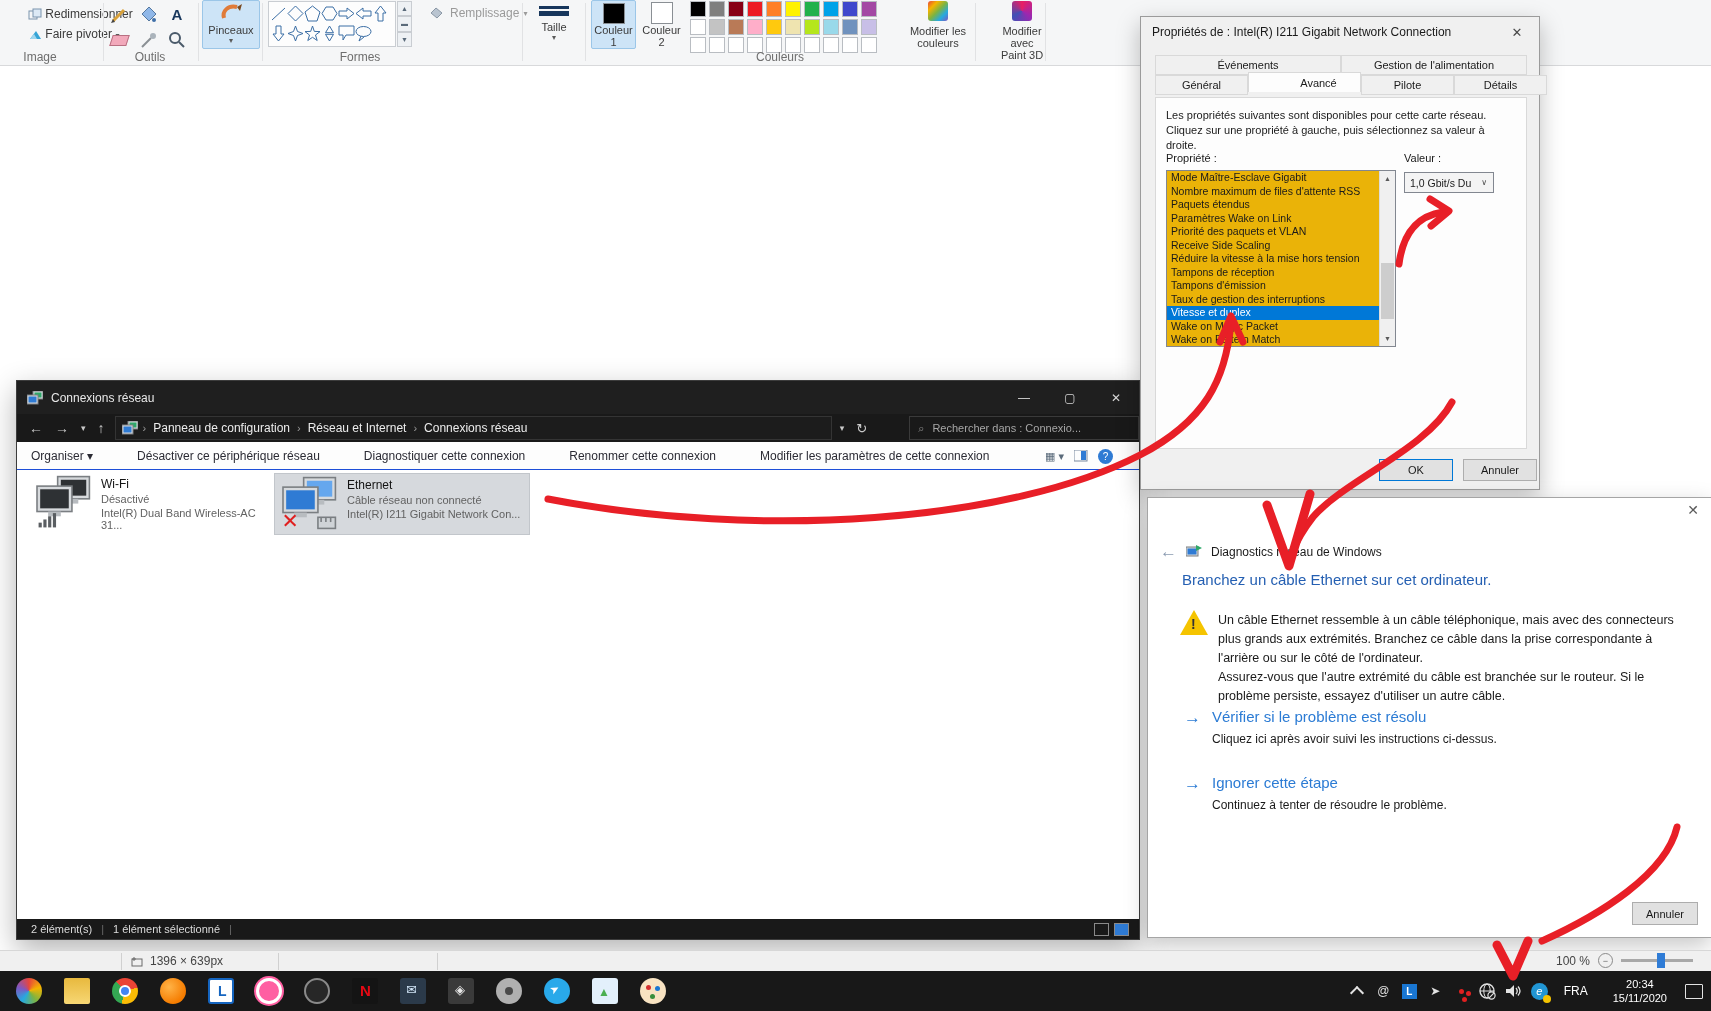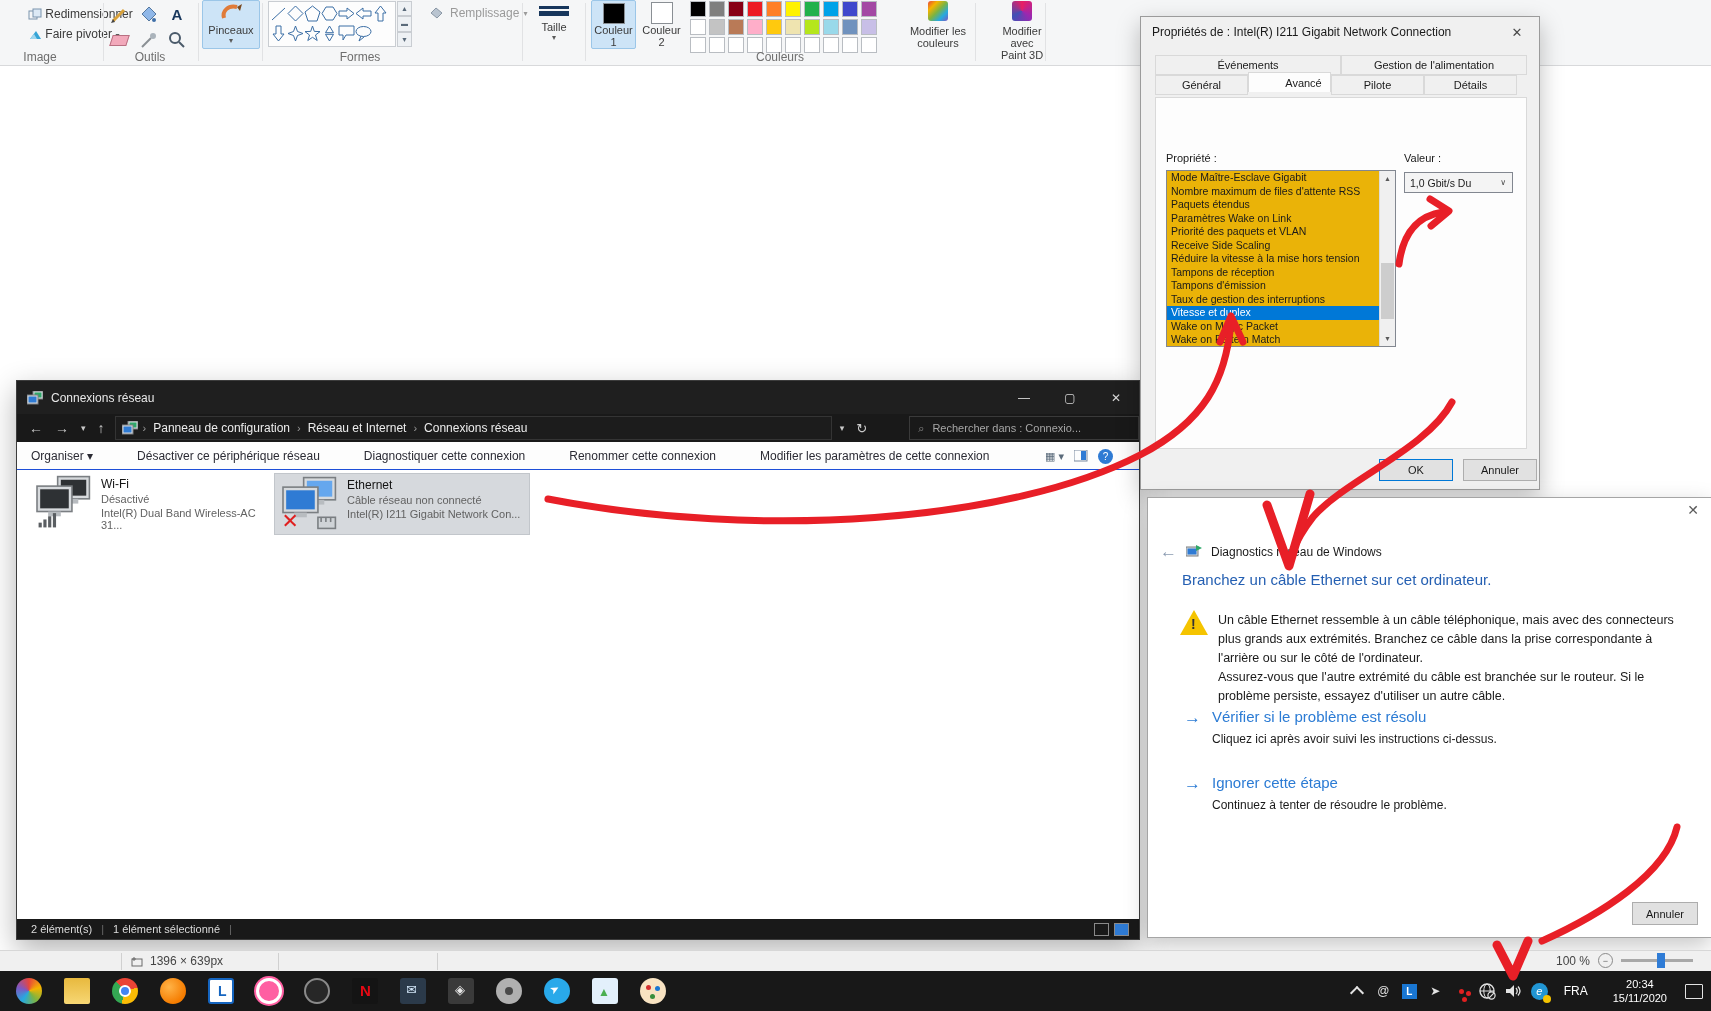--- a/index.html
+++ b/index.html
@@ -66,21 +66,21 @@
   .tab.active{background:#fdfdfd;border-bottom:none;height:26px;margin-top:-3px;z-index:2;}
   #tabpane{position:absolute;left:14px;top:80px;width:372px;height:352px;background:#fdfdfd;border:1px solid #d9d9d9;box-sizing:border-box;}
   #dlg-desc{position:absolute;left:10px;top:10px;width:352px;font-size:11px;color:#1a1a1a;line-height:15px;}
   .dlg-lbl{position:absolute;font-size:11px;color:#1a1a1a;}
   #listbox{position:absolute;left:10px;top:72px;width:230px;height:177px;background:#eab308;border:1px solid #828790;box-sizing:border-box;overflow:hidden;}
   .lbrow{height:13.5px;line-height:13.5px;font-size:10.5px;color:#1a1a1a;padding-left:4px;white-space:nowrap;}
   .lbrow.sel{background:#0078d7;color:#fff;}
   #lb-scroll{position:absolute;right:0;top:0;width:15px;height:100%;background:#f0f0f0;border-left:1px solid #dcdcdc;}
   .lb-arrow{position:absolute;left:0;width:15px;height:15px;display:flex;align-items:center;justify-content:center;font-size:7px;color:#5a5a5a;background:#f0f0f0;}
   #lb-thumb{position:absolute;left:1px;top:92px;width:13px;height:56px;background:#cdcdcd;}
-  #combo{position:absolute;left:248px;top:74px;width:109px;height:21px;background:#f4f4f4;border:1px solid #828790;display:flex;align-items:center;font-size:10.5px;color:#1a1a1a;box-sizing:border-box;}
+  #combo{position:absolute;left:248px;top:74px;width:90px;height:21px;background:#f4f4f4;border:1px solid #828790;display:flex;align-items:center;font-size:10.5px;color:#1a1a1a;box-sizing:border-box;}
   .dlgbtn{position:absolute;width:74px;height:22px;background:#e1e1e1;border:1px solid #adadad;font-size:11px;color:#1a1a1a;display:flex;align-items:center;justify-content:center;box-sizing:border-box;}
   
   #diag{position:absolute;left:1147px;top:497px;width:564px;height:441px;background:#fff;border:1px solid #a5a5a5;border-right:none;box-shadow:0 8px 22px rgba(0,0,0,.22);z-index:3;box-sizing:border-box;}
   #diag-close{position:absolute;right:12px;top:4px;color:#5a5a5a;font-size:14px;}
   #diag-head{position:absolute;left:12px;top:44px;display:flex;align-items:center;gap:9px;}
   #diag-head .back{color:#8a9ab0;font-size:17px;}
   #diag-head .t{font-size:12px;color:#1a1a1a;}
   #diag-heading{position:absolute;left:34px;top:73px;font-size:15px;}
   #warn-tri{position:absolute;left:32px;top:112px;width:0;height:0;border-left:14px solid transparent;border-right:14px solid transparent;border-bottom:25px solid #f5c400;}
   #warn-tri:after{content:"!";position:absolute;left:-3px;top:6px;font-size:14px;font-weight:bold;color:#333;}
@@ -483,25 +483,26 @@
     <div id="dlg-title">
       <span class="t">Propriétés de : Intel(R) I211 Gigabit Network Connection</span>
     </div>
     <div id="dlg-close">✕</div>
     <div class="tabrow" style="top:38px;" id="tabs-row1">
         <div class="tab" style="width: 186px; height: 20px;">Événements</div>
         <div class="tab" style="width: 186px; height: 20px;">Gestion de l'alimentation</div>
       </div>
     <div class="tabrow" style="top:58px;" id="tabs-row2">
         <div class="tab" style="width: 93px; height: 20px;">Général</div>
-        <div class="tab active" style="width: 83px; height: 20px; padding-left: 28px;">Avancé</div>
+        <div class="tab active" style="width: 113px; height: 20px; padding-left: 28px;">Avancé</div>
         <div class="tab" style="width: 93px; height: 20px;">Pilote</div>
         <div class="tab" style="width: 93px; height: 20px;">Détails</div>
       </div>
     <div id="tabpane">
+      <div id="dlg-desc">Les propriétés suivantes sont disponibles pour cette carte réseau. Cliquez sur une propriété à gauche, puis sélectionnez sa valeur à droite.</div>
       <div class="dlg-lbl" style="left:10px;top:54px;">Propriété :</div>
       <div class="dlg-lbl" style="left:248px;top:54px;">Valeur :</div>
       <div id="listbox">
         <div id="lb-rows">
             <div class="lbrow">Mode Maître-Esclave Gigabit</div>
             <div class="lbrow">Nombre maximum de files d'attente RSS</div>
             <div class="lbrow">Paquets étendus</div>
             <div class="lbrow">Paramètres Wake on Link</div>
             <div class="lbrow">Priorité des paquets et VLAN</div>
             <div class="lbrow">Receive Side Scaling</div>

